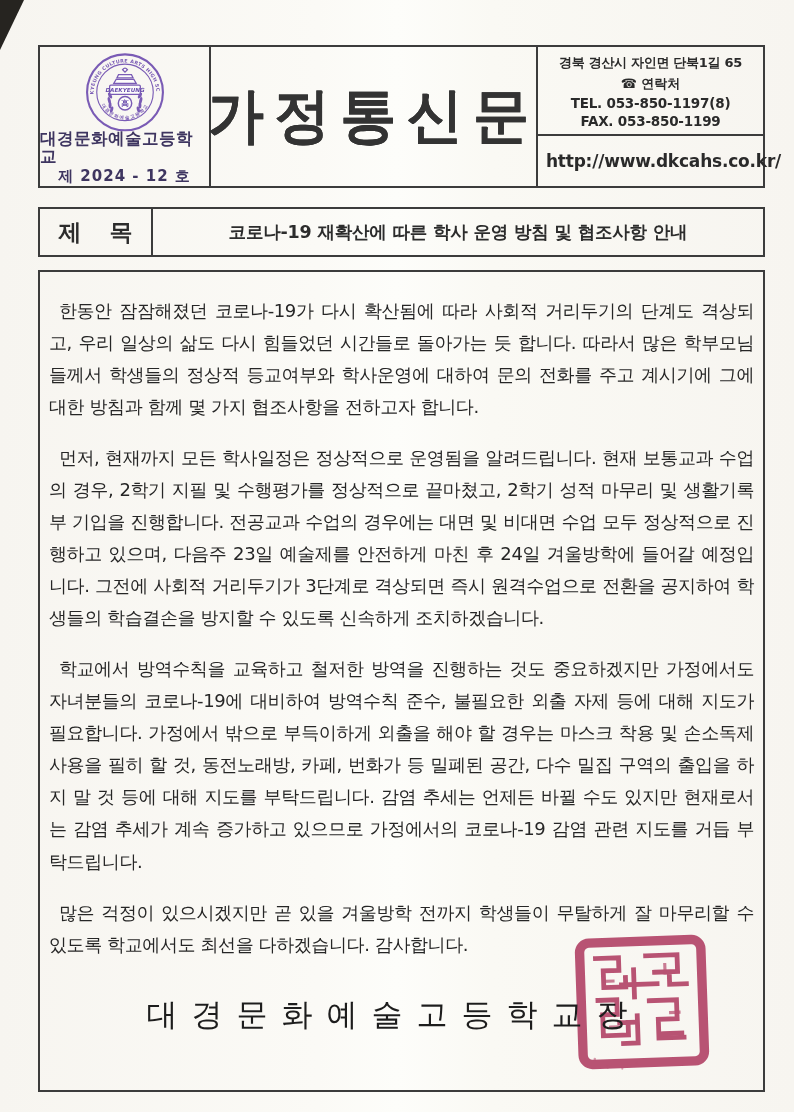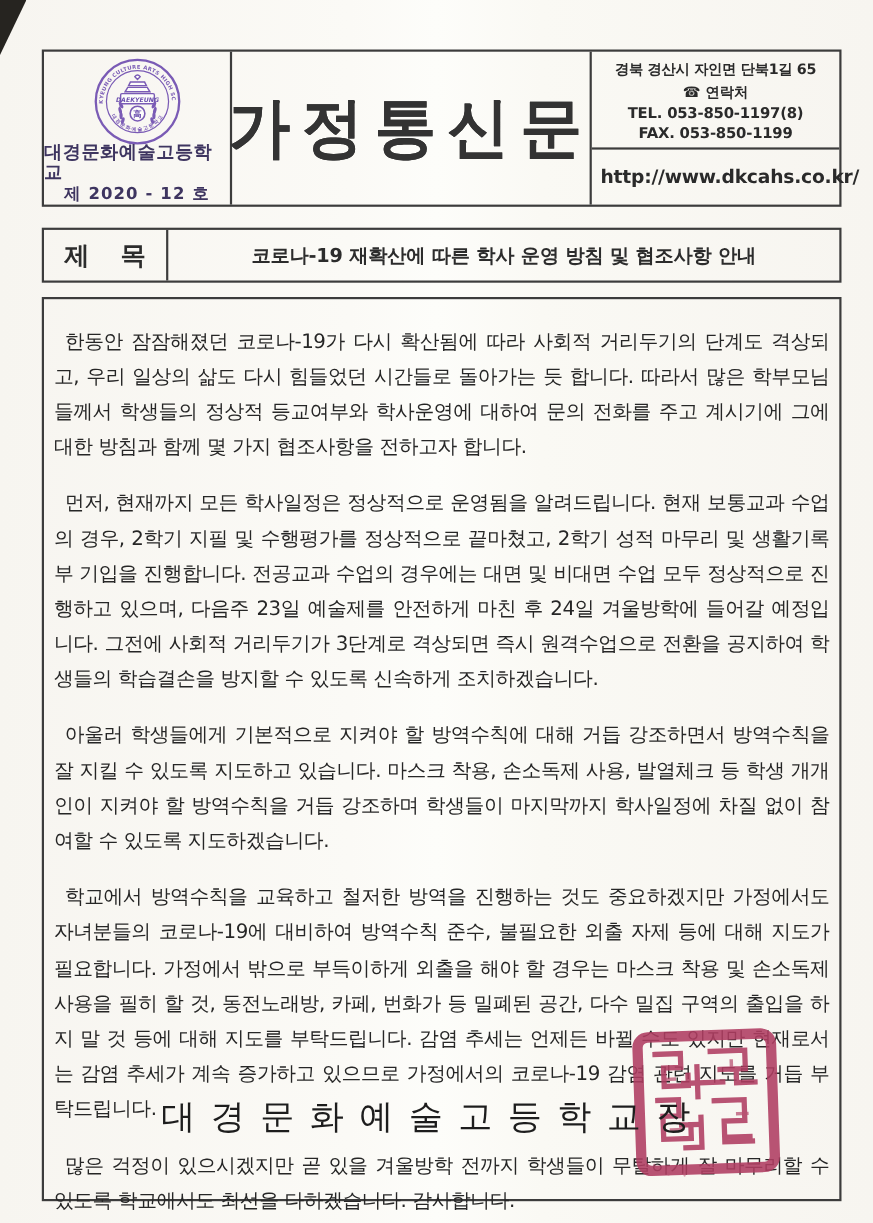--- a/index.html
+++ b/index.html
@@ -146,21 +146,21 @@
         </g>
         <g fill="#7a5bb5">
           <path d="M66 72 Q72 62 69 52" fill="none" stroke="#7a5bb5" stroke-width="1.3"></path>
           <ellipse cx="68.5" cy="54" rx="1.8" ry="4" transform="rotate(30 68.5 54)"></ellipse>
           <ellipse cx="69.5" cy="60" rx="1.8" ry="4" transform="rotate(15 69.5 60)"></ellipse>
           <ellipse cx="68.5" cy="66" rx="1.8" ry="4" transform="rotate(0 68.5 66)"></ellipse>
           <ellipse cx="66.5" cy="71.5" rx="1.8" ry="4" transform="rotate(-15 66.5 71.5)"></ellipse>
         </g>
       </svg>
       <div class="school-name">대경문화예술고등학교</div>
-      <div class="issue-no">제 2020 - 12 호</div>
+      <div class="issue-no">제 2024 - 12 호</div>
     </div>
 
     <div class="title-cell">
       <div class="main-title">가정통신문</div>
     </div>
 
     <div class="contact-cell">
       <div class="contact-top">
         <div class="addr-line">경북 경산시 자인면 단북1길 65</div>
         <div class="clabel-line"><span>☎</span> <span>연락처</span></div>
@@ -172,21 +172,20 @@
   </div>
 
   <div class="subject-row">
     <div class="subject-label">제 목</div>
     <div class="subject-text">코로나-19 재확산에 따른 학사 운영 방침 및 협조사항 안내</div>
   </div>
 
   <div class="body-box">
     <p>한동안 잠잠해졌던 코로나-19가 다시 확산됨에 따라 사회적 거리두기의 단계도 격상되고, 우리 일상의 삶도 다시 힘들었던 시간들로 돌아가는 듯 합니다. 따라서 많은 학부모님들께서 학생들의 정상적 등교여부와 학사운영에 대하여 문의 전화를 주고 계시기에 그에 대한 방침과 함께 몇 가지 협조사항을 전하고자 합니다.</p>
     <p>먼저, 현재까지 모든 학사일정은 정상적으로 운영됨을 알려드립니다. 현재 보통교과 수업의 경우, 2학기 지필 및 수행평가를 정상적으로 끝마쳤고, 2학기 성적 마무리 및 생활기록부 기입을 진행합니다. 전공교과 수업의 경우에는 대면 및 비대면 수업 모두 정상적으로 진행하고 있으며, 다음주 23일 예술제를 안전하게 마친 후 24일 겨울방학에 들어갈 예정입니다. 그전에 사회적 거리두기가 3단계로 격상되면 즉시 원격수업으로 전환을 공지하여 학생들의 학습결손을 방지할 수 있도록 신속하게 조치하겠습니다.</p>
-    <p>아울러 학생들에게 기본적으로 지켜야 할 방역수칙에 대해 거듭 강조하면서 방역수칙을 잘 지킬 수 있도록 지도하고 있습니다. 마스크 착용, 손소독제 사용, 발열체크 등 학생 개개인이 지켜야 할 방역수칙을 거듭 강조하며 학생들이 마지막까지 학사일정에 차질 없이 참여할 수 있도록 지도하겠습니다.</p>
     <p>학교에서 방역수칙을 교육하고 철저한 방역을 진행하는 것도 중요하겠지만 가정에서도 자녀분들의 코로나-19에 대비하여 방역수칙 준수, 불필요한 외출 자제 등에 대해 지도가 필요합니다. 가정에서 밖으로 부득이하게 외출을 해야 할 경우는 마스크 착용 및 손소독제 사용을 필히 할 것, 동전노래방, 카페, 번화가 등 밀폐된 공간, 다수 밀집 구역의 출입을 하지 말 것 등에 대해 지도를 부탁드립니다. 감염 추세는 언제든 바뀔 수도 있지만 현재로서는 감염 추세가 계속 증가하고 있으므로 가정에서의 코로나-19 감염 관련 지도를 거듭 부탁드립니다.</p>
     <p>많은 걱정이 있으시겠지만 곧 있을 겨울방학 전까지 학생들이 무탈하게 잘 마무리할 수 있도록 학교에서도 최선을 다하겠습니다. 감사합니다.</p>
 
     <div class="signature-line">대경문화예술고등학교장</div>
 
     <svg class="stamp" viewBox="0 0 130 130">
       <g stroke="#b03d62" fill="none" stroke-linecap="square">
         <rect x="7" y="7" width="116" height="116" rx="9" stroke-width="9"></rect>
 
         <g stroke-width="4.6">

